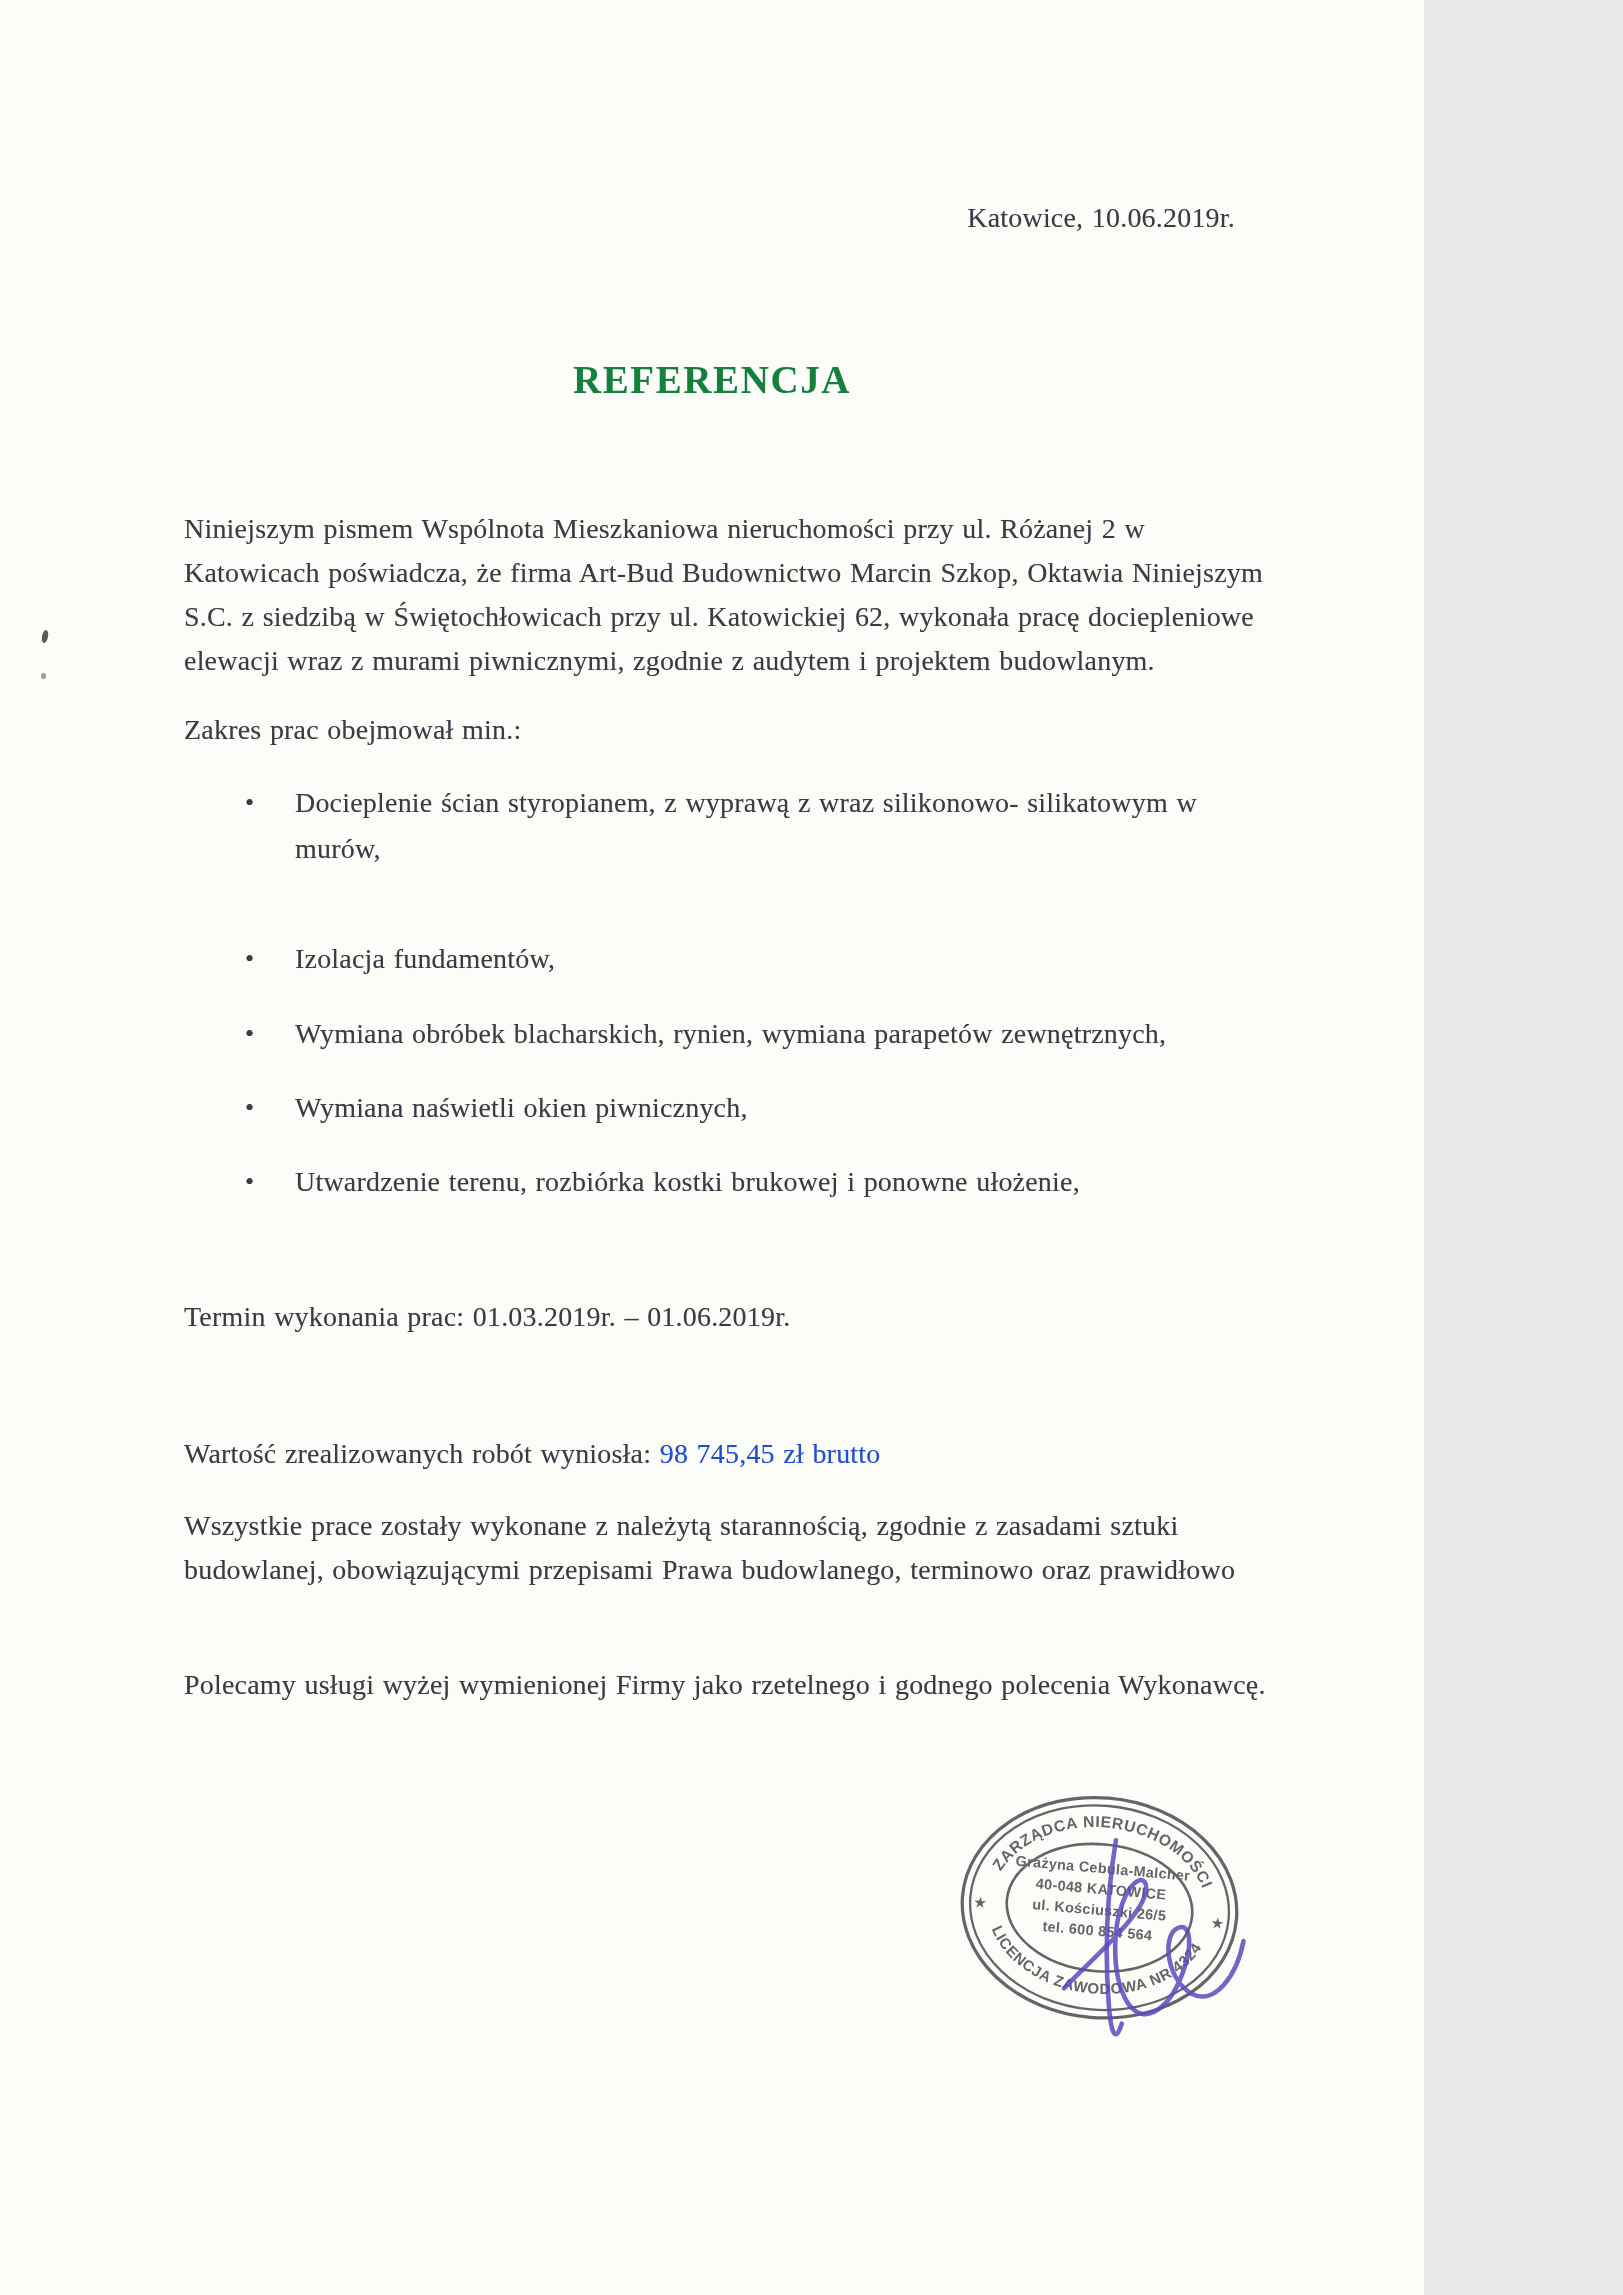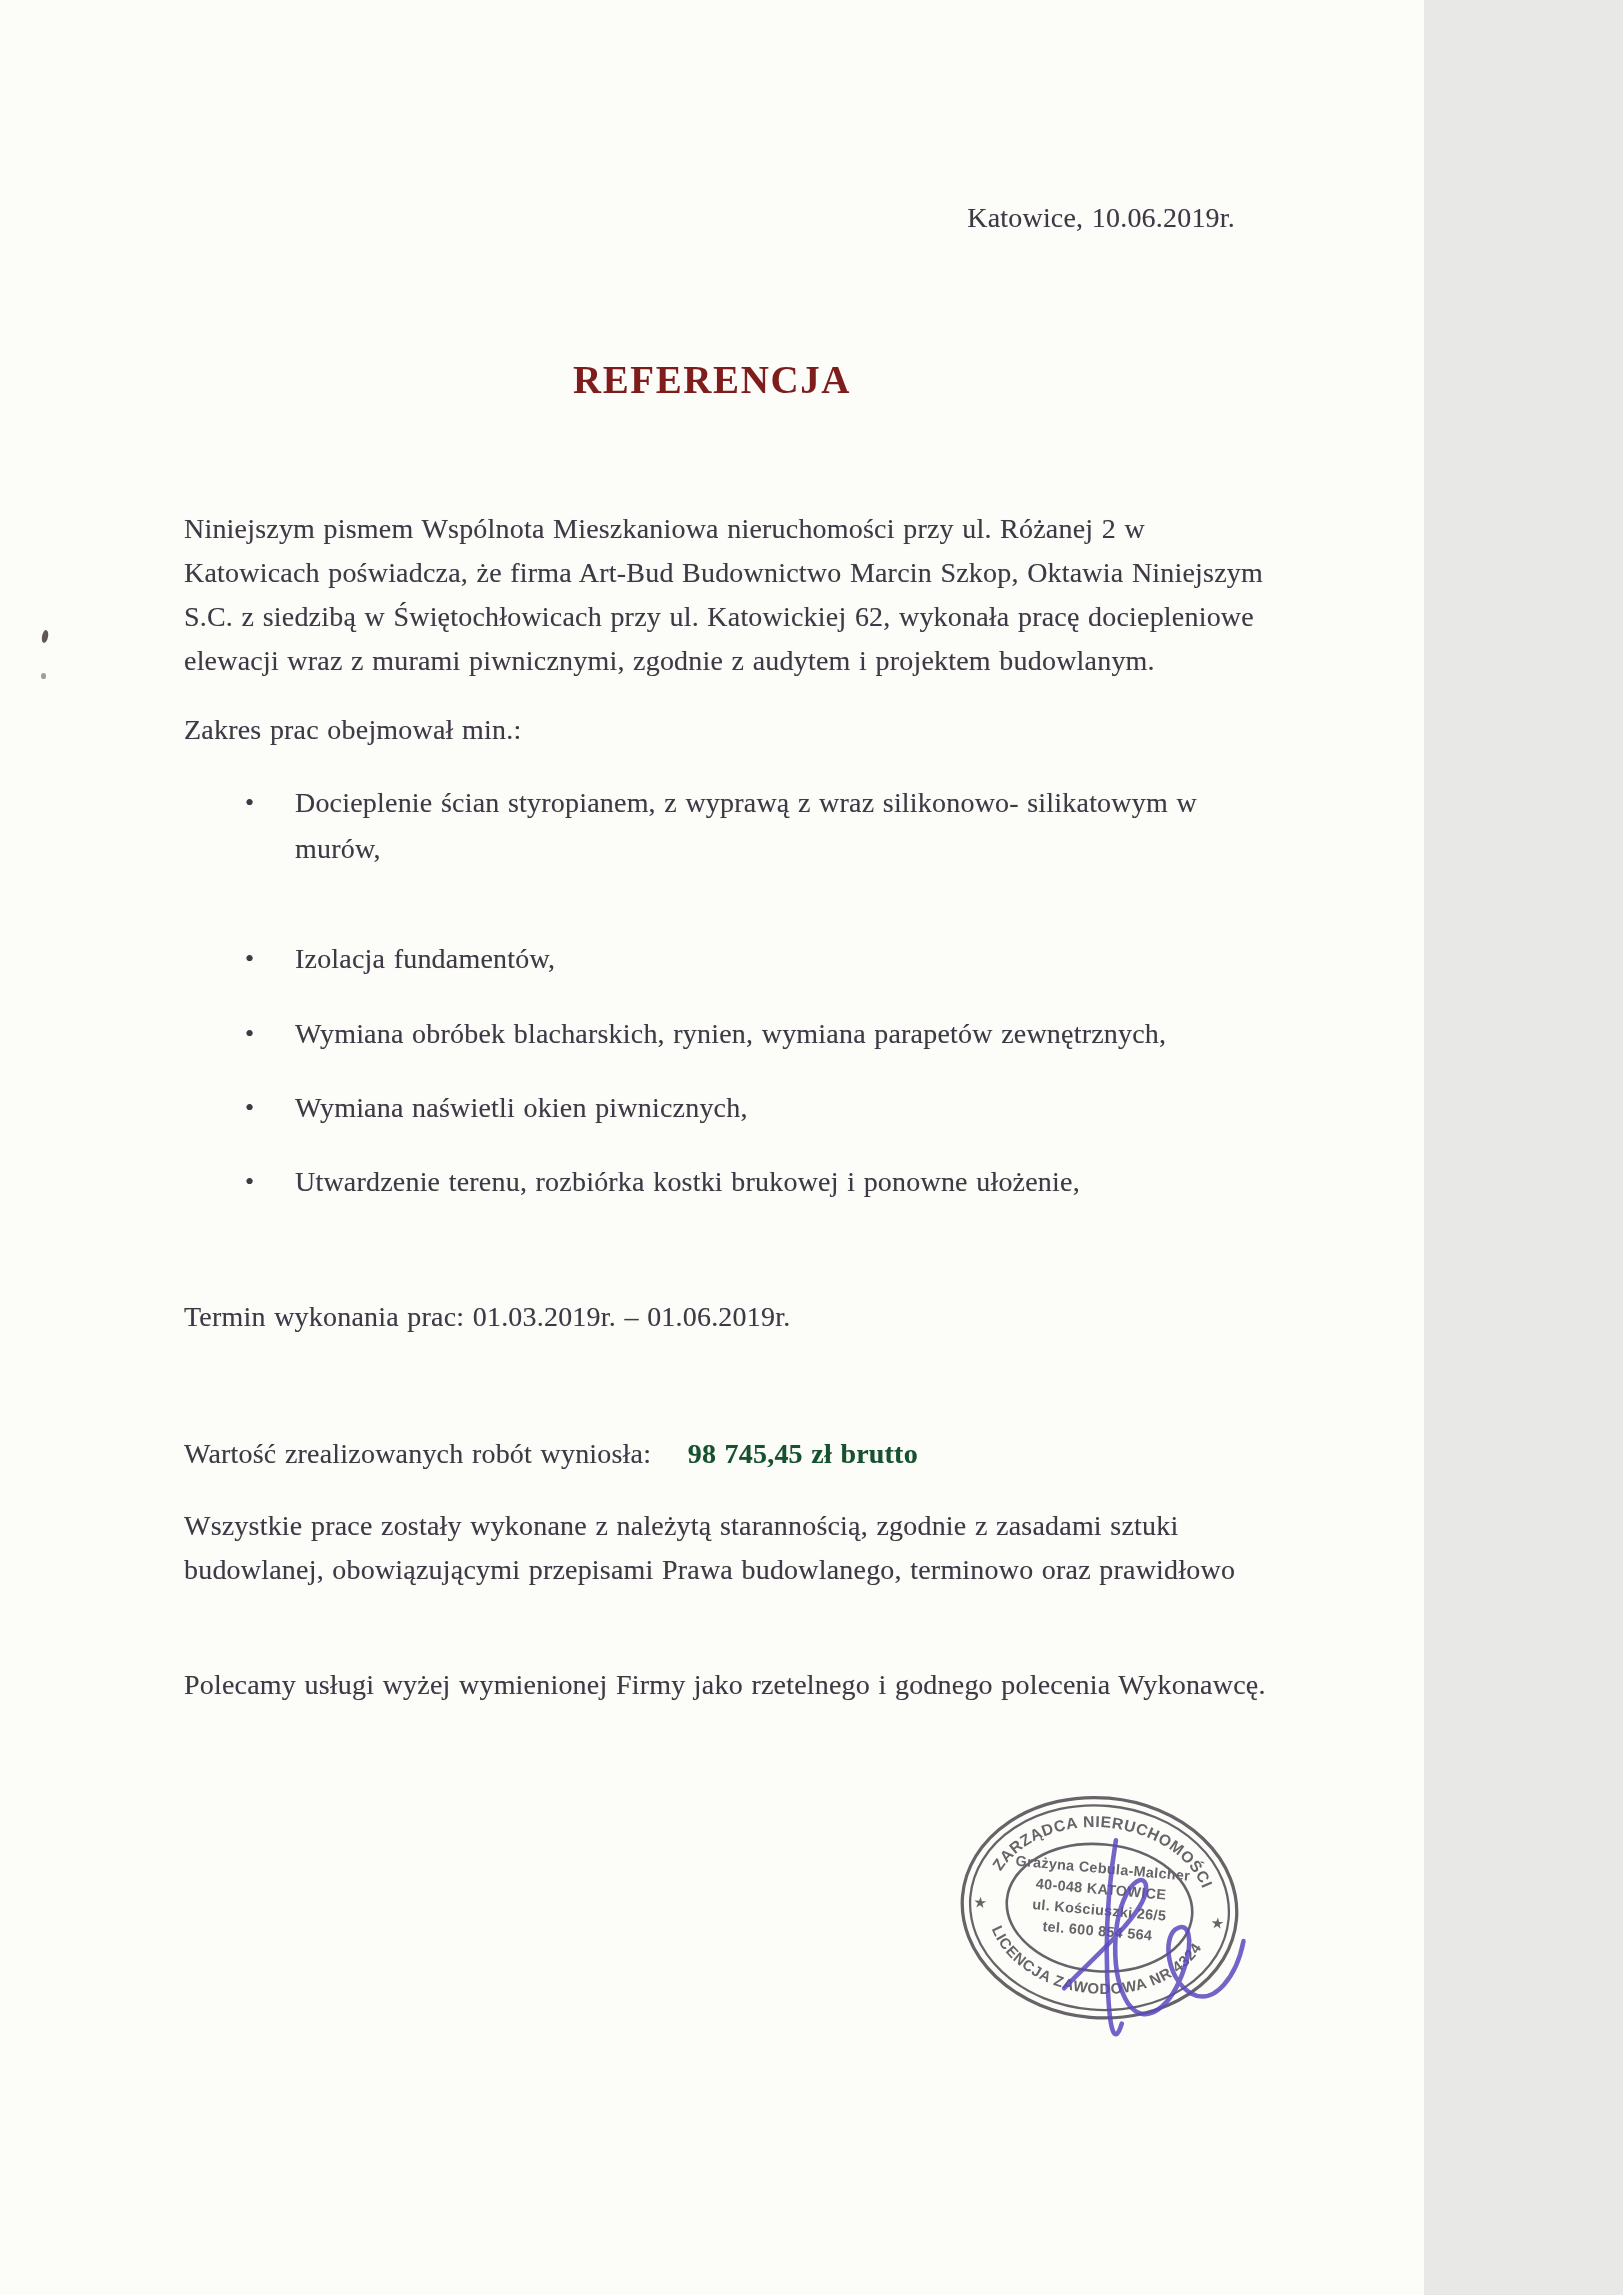--- a/index.html
+++ b/index.html
@@ -13,42 +13,42 @@
     color: #3e3944;
   }
   .txt { position: absolute; font-size: 28px; line-height: 44px; letter-spacing: 0.2px; word-spacing: 1.3px; }
   .soft { text-shadow: 0 0 0.7px rgba(62,57,68,0.35); }
 
   .date-line { top: 196px; right: 189px; }
   .doc-title {
     top: 357px; left: 0; width: 100%;
     text-align: center;
     font-size: 39px; font-weight: 700; letter-spacing: 1.6px;
-    line-height: 46px; color: #7f1d1d;
+    line-height: 46px; color: #15803d;
   }
   .intro { top: 507px; left: 184px; width: 1270px; }
   .intro .line, .quality .line { height: 44px; white-space: nowrap; }
   .scope-heading { top: 708px; left: 184px; }
 
   .bullet-item { position: absolute; left: 245px; width: 1231px; }
   .bullet-item .marker {
     position: absolute; left: 0; top: 0;
     font-size: 26px; line-height: 46px;
   }
   .bullet-item .b-lines { position: absolute; left: 50px; top: 0; width: 1172px; }
   .bullet-item .b-lines .line { height: 46px; line-height: 46px; white-space: nowrap; }
   .b1 { top: 780px; }
   .b2 { top: 936px; }
   .b3 { top: 1011px; }
   .b4 { top: 1085px; }
   .b5 { top: 1159px; }
 
   .term-line { top: 1295px; left: 184px; }
   .value-line { top: 1432px; left: 184px; }
-  .value-line .amount { font-weight: 700; color: #14532d; margin-left: 28px; }
+  .value-line .amount { font-weight: 400; color: #1d4ed8; }
   .quality { top: 1504px; left: 184px; width: 1270px; }
   .closing-line { top: 1663px; left: 184px; }
 
   .stamp-wrap { position: absolute; left: 916px; top: 1767px; width: 367px; height: 288px; }
   .stamp-wrap svg { display: block; }
   .ring { fill: none; stroke: #47424a; }
   .stamp-ink { opacity: 0.82; }
   .arc-text {
     font-family: "Liberation Sans", sans-serif;
     font-weight: 700; fill: #47424a;

